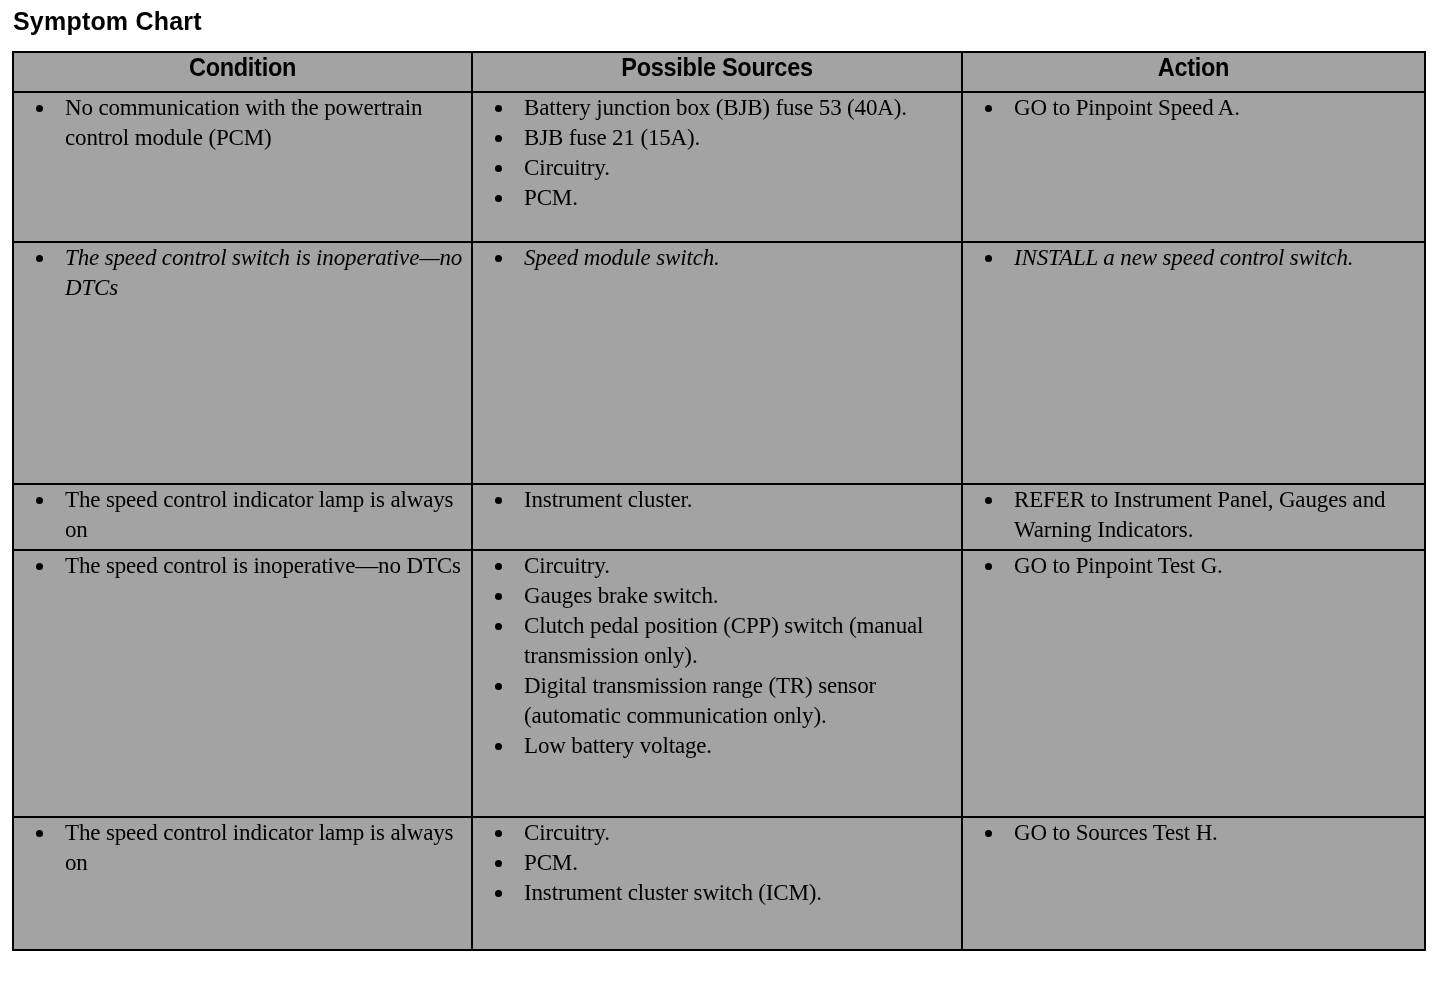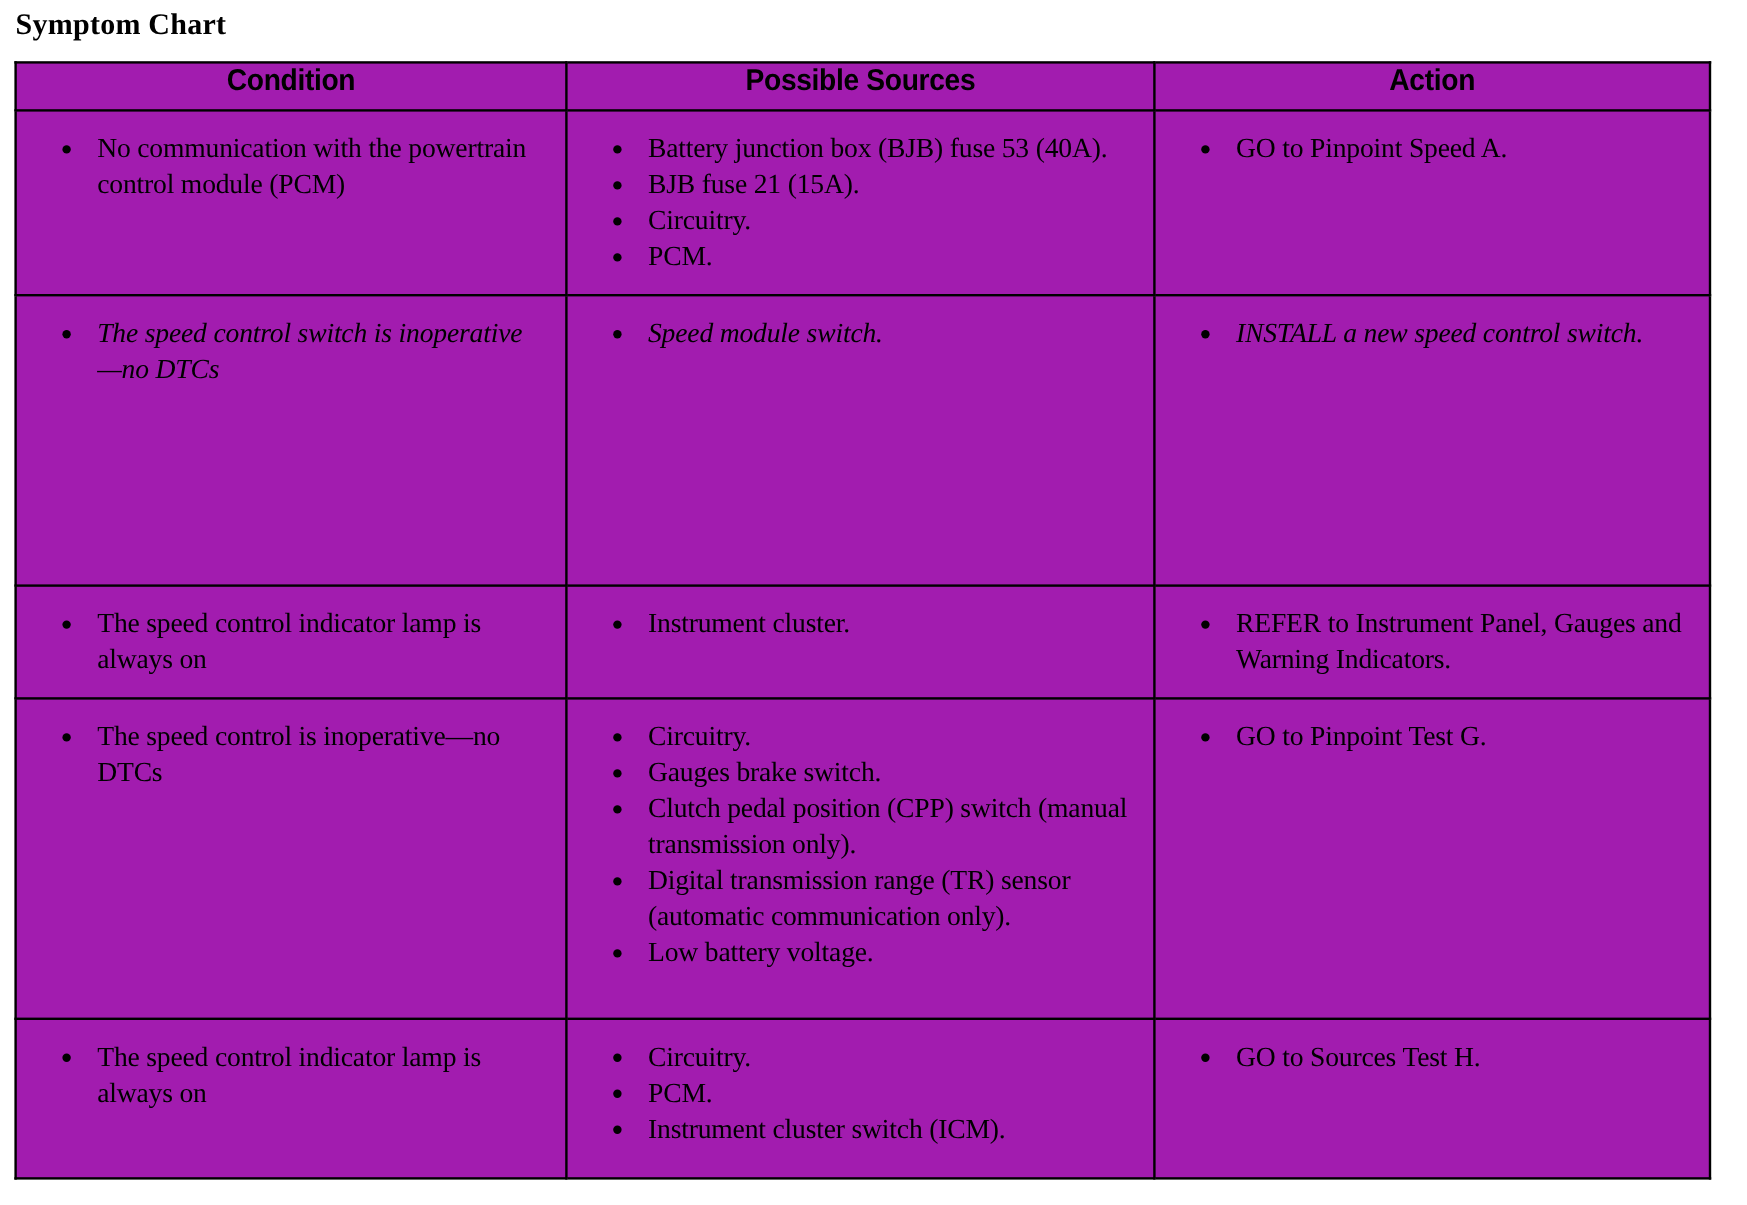--- a/index.html
+++ b/index.html
@@ -22,21 +22,21 @@
     top: 0;
     width: 1456px;
     height: 1004px;
   }
 
   
   .doc-title {
     position: absolute;
     left: 13px;
     top: 6px;
-    font-family: Liberation Serif, serif;
+    font-family: Liberation Sans, sans-serif;
     font-weight: bold;
     font-size: 25px;
     letter-spacing: 0.2px;
     line-height: 30px;
     white-space: nowrap;
   }
 
   
   .symptom-table {
     position: absolute;
@@ -44,21 +44,21 @@
     top: 51px;
     width: 1412px;
     border-collapse: collapse;
     table-layout: fixed;
   }
   .symptom-table td,
   .symptom-table th {
     border: 2px solid #000000;
     vertical-align: top;
     padding: 0;
-    background: #a21caf;
+    background: #a3a3a3;
   }
 
   col.c-condition { width: 459px; }
   col.c-sources   { width: 490px; }
   col.c-action    { width: 463px; }
 
   
   .head-cell {
     height: 38px;
     text-align: center;
@@ -73,21 +73,21 @@
     display: block;
     transform: scaleX(0.94);
   }
 
   
   .body-cell {
     padding: 8px 6px 10px 6px;
   }
   .bullet-list {
     list-style: none;
-    margin: 16px;
+    margin: 0;
     padding: 0;
   }
   .bullet-item {
     position: relative;
     padding-left: 51px;
     font-size: 23px;
     line-height: 30px;
     letter-spacing: -0.15px;
     margin: 0 0 0 0;
     text-indent: 0;

